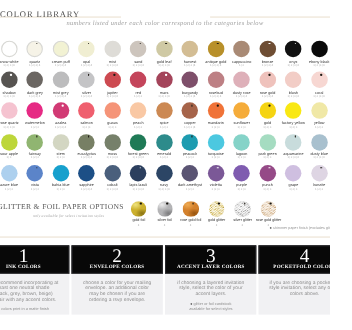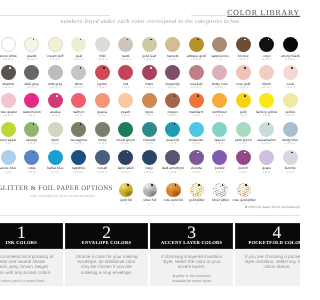--- a/index.html
+++ b/index.html
@@ -5,23 +5,23 @@
   html,body{margin:0;padding:0;}
   body{width:300px;height:300px;background:#fff;overflow:hidden;
        font-family:"Liberation Sans",sans-serif;
        -webkit-font-smoothing:antialiased;text-rendering:geometricPrecision;}
   #page{position:relative;width:300px;height:300px;background:#fff;overflow:hidden;}
 
   
   .rule{position:absolute;top:14.8px;height:1.2px;background:#ebe1d1;}
   #rule-left{left:0;width:109.5px;}
   #rule-right{left:191px;width:109px;}
-  #title{position:absolute;left:0;top:9px;width:300px;text-align:right;
+  #title{position:absolute;left:0;top:9px;width:300px;text-align:left;
          font-family:"Liberation Serif",serif;font-size:7.8px;letter-spacing:0.82px;
-         color:#4d4d4d;white-space:nowrap;line-height:8.8px;text-decoration:underline;}
+         color:#4d4d4d;white-space:nowrap;line-height:8.8px;}
   #subtitle{position:absolute;left:0;top:19.6px;width:300px;text-align:center;
             font-family:"Liberation Serif",serif;font-style:italic;font-size:5.85px;
             letter-spacing:0.3px;color:#9e9e9e;white-space:nowrap;line-height:5.6px;}
 
   
   .sw{position:absolute;width:23.5px;text-align:center;}
   .chip-wrap{position:relative;width:15px;height:15px;margin:0 auto;}
   .chip{position:absolute;left:0;top:0;width:15px;height:15px;border-radius:50%;box-sizing:border-box;}
   .pin{position:absolute;left:8.5px;top:1.8px;width:1.6px;height:1.6px;border-radius:50%;}
   .sname{margin-top:2.5px;font-size:3.4px;letter-spacing:0.05px;color:#2f2f2f;

